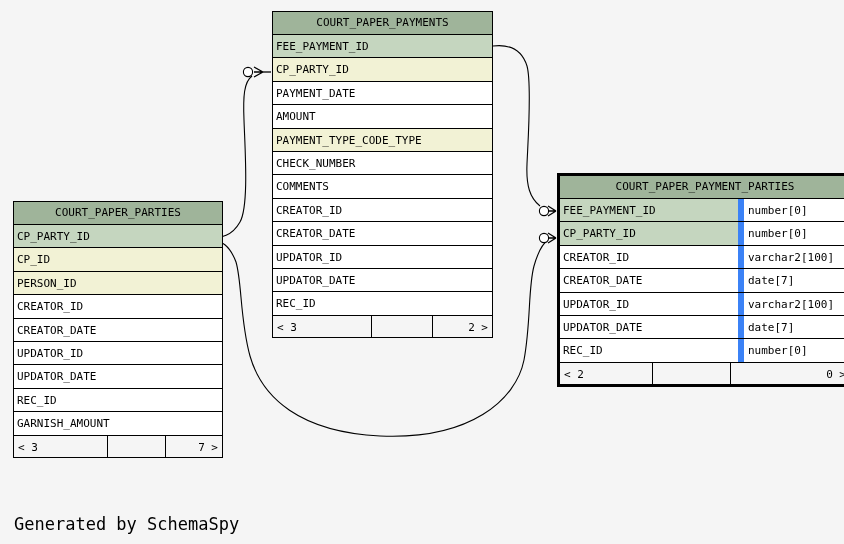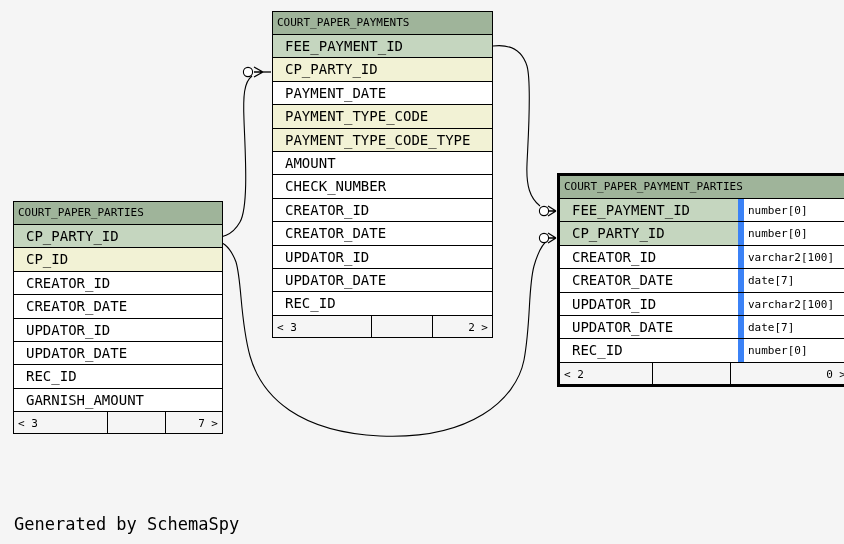--- a/index.html
+++ b/index.html
@@ -37,40 +37,40 @@
   }
   .table.focused {
     border: 3px solid #000000;
   }
 
   .tbl-title {
     background: #9fb49a;
     color: #000000;
     font-size: 11px;
     line-height: 11px;
-    text-align: left;
+    text-align: center;
     padding: 5px 4px 6px 4px;
     border-bottom: 1px solid #000000;
     white-space: nowrap;
     letter-spacing: 0px;
   }
 
   .row {
     display: flex;
     border-bottom: 1px solid #000000;
     box-sizing: border-box;
     height: 23.4px;
   }
   .row:last-of-type { }
 
   .cell-name {
     flex: 1 1 auto;
-    font-size: 14px;
-    line-height: 11px;
-    padding: 6px 0 0 12px;
+    font-size: 11px;
+    line-height: 11px;
+    padding: 6px 0 0 3px;
     white-space: nowrap;
     box-sizing: border-box;
     overflow: hidden;
   }
   .cell-type {
     flex: 0 0 112px;
     font-size: 11px;
     line-height: 11px;
     padding: 6px 0 0 4px;
     white-space: nowrap;
@@ -157,20 +157,23 @@
 
   <div class="table" id="table-court-paper-parties">
     <div class="tbl-title">COURT_PAPER_PARTIES</div>
 
     <div class="row primary">
       <div class="cell-name">CP_PARTY_ID</div>
     </div>
     <div class="row indexed">
       <div class="cell-name">CP_ID</div>
     </div>
+    <div class="row indexed">
+      <div class="cell-name">PERSON_ID</div>
+    </div>
     <div class="row plain">
       <div class="cell-name">CREATOR_ID</div>
     </div>
     <div class="row plain">
       <div class="cell-name">CREATOR_DATE</div>
     </div>
     <div class="row plain">
       <div class="cell-name">UPDATOR_ID</div>
     </div>
     <div class="row plain">
@@ -195,31 +198,31 @@
 
     <div class="row primary">
       <div class="cell-name">FEE_PAYMENT_ID</div>
     </div>
     <div class="row indexed">
       <div class="cell-name">CP_PARTY_ID</div>
     </div>
     <div class="row plain">
       <div class="cell-name">PAYMENT_DATE</div>
     </div>
-    <div class="row indexed">
-      <div class="cell-name">PAYMENT_TYPE_CODE</div>
+    <div class="row plain">
+      <div class="cell-name">AMOUNT</div>
     </div>
     <div class="row indexed">
       <div class="cell-name">PAYMENT_TYPE_CODE_TYPE</div>
     </div>
     <div class="row plain">
-      <div class="cell-name">AMOUNT</div>
-    </div>
-    <div class="row plain">
       <div class="cell-name">CHECK_NUMBER</div>
+    </div>
+    <div class="row plain">
+      <div class="cell-name">COMMENTS</div>
     </div>
     <div class="row plain">
       <div class="cell-name">CREATOR_ID</div>
     </div>
     <div class="row plain">
       <div class="cell-name">CREATOR_DATE</div>
     </div>
     <div class="row plain">
       <div class="cell-name">UPDATOR_ID</div>
     </div>

